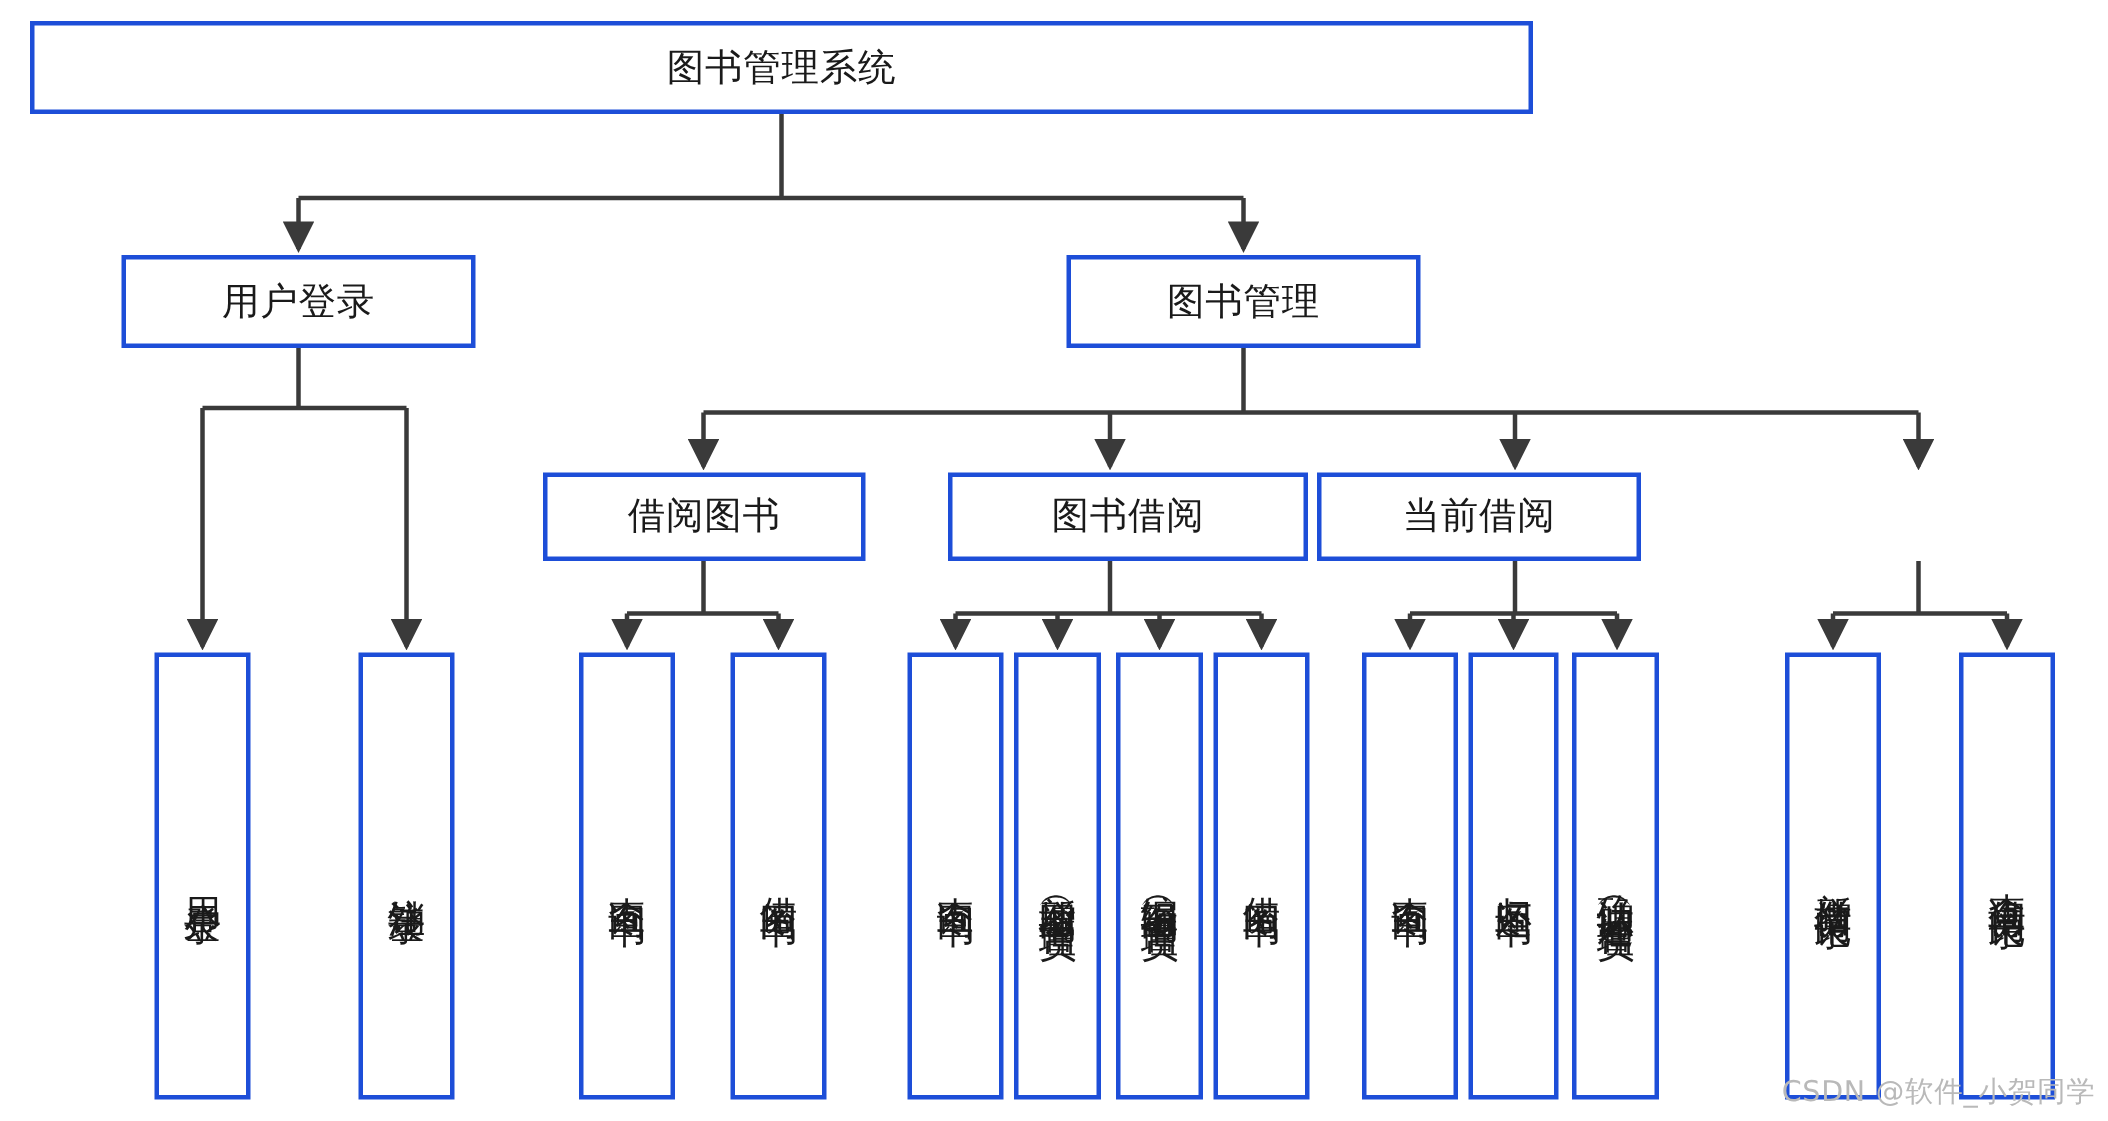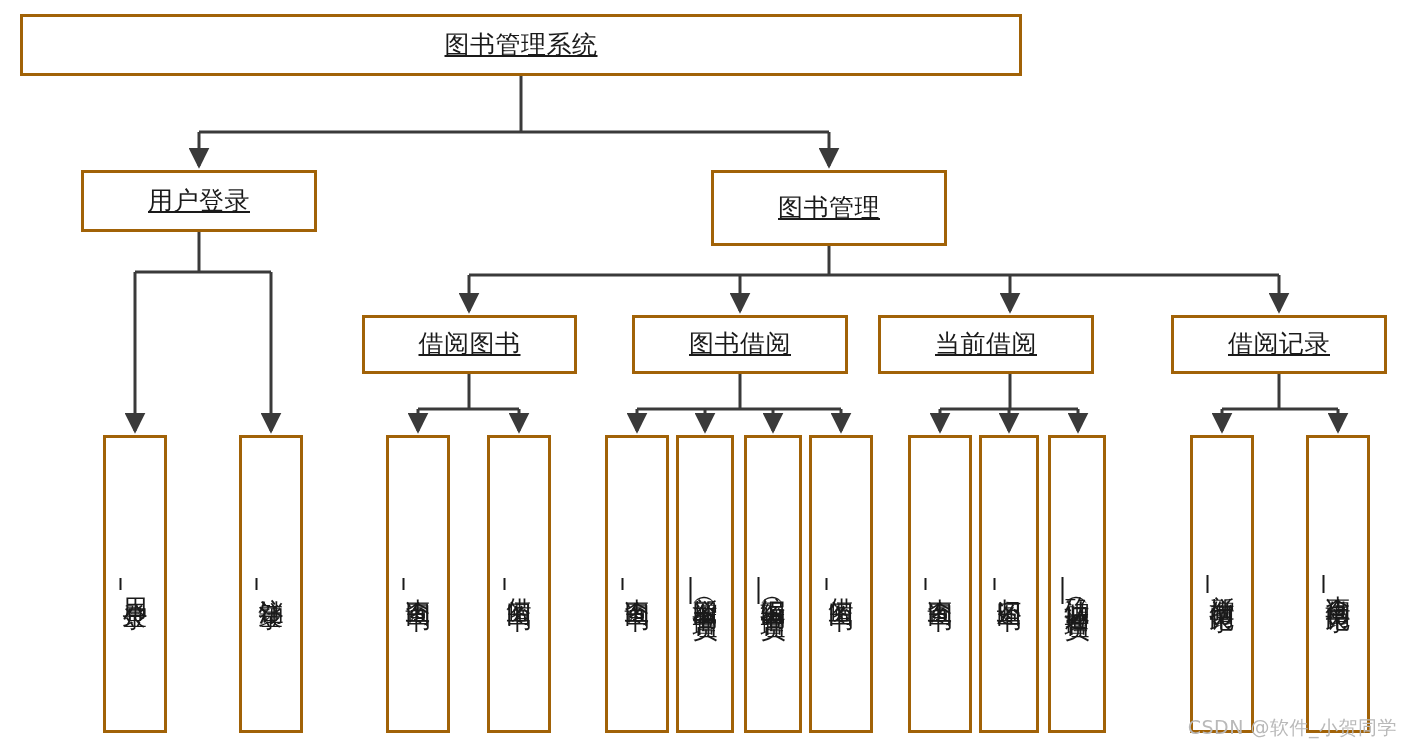--- a/index.html
+++ b/index.html
@@ -20,27 +20,26 @@
   #diagram-svg {
     position: absolute;
     left: 0;
     top: 0;
     width: 1405px;
     height: 747px;
   }
   .node {
     position: absolute;
     box-sizing: border-box;
-    border: 3px solid #a16207;
+    border: 3px solid #1d4ed8;
     background: #ffffff;
     display: flex;
     align-items: center;
     justify-content: center;
     color: #1a1a1a;
-    text-decoration: underline;
   }
   .node-label {
     display: block;
     text-align: center;
     line-height: 1.14;
     letter-spacing: 0.5px;
   }
   .node.horiz .node-label {
     writing-mode: horizontal-tb;
     font-size: 25px;
@@ -131,36 +130,33 @@
     </g>
   </svg>
 
   <div class="node horiz" style="left:20px; top:14px; width:1002px; height:62px;">
     <span class="node-label">图书管理系统</span>
   </div>
 
   <div class="node horiz" style="left:81px; top:170px; width:236px; height:62px;">
     <span class="node-label">用户登录</span>
   </div>
-  <div class="node horiz" style="left:711px; top:170px; width:236px; height:76px;">
+  <div class="node horiz" style="left:711px; top:170px; width:236px; height:62px;">
     <span class="node-label">图书管理</span>
   </div>
 
   <div class="node horiz" style="left:362px; top:315px; width:215px; height:59px;">
     <span class="node-label">借阅图书</span>
   </div>
-  <div class="node horiz" style="left:632px; top:315px; width:216px; height:59px;">
+  <div class="node horiz" style="left:632px; top:315px; width:240px; height:59px;">
     <span class="node-label">图书借阅</span>
   </div>
   <div class="node horiz" style="left:878px; top:315px; width:216px; height:59px;">
     <span class="node-label">当前借阅</span>
   </div>
-  <div class="node horiz" style="left:1171px; top:315px; width:216px; height:59px;">
-    <span class="node-label">借阅记录</span>
-  </div>
 
   <div class="node vert" style="left:103px; top:435px; width:64px; height:298px;">
     <span class="node-label">用户登录</span>
   </div>
   <div class="node vert" style="left:239px; top:435px; width:64px; height:298px;">
     <span class="node-label">注销登录</span>
   </div>
 
   <div class="node vert" style="left:386px; top:435px; width:64px; height:298px;">
     <span class="node-label">查询图书</span>

